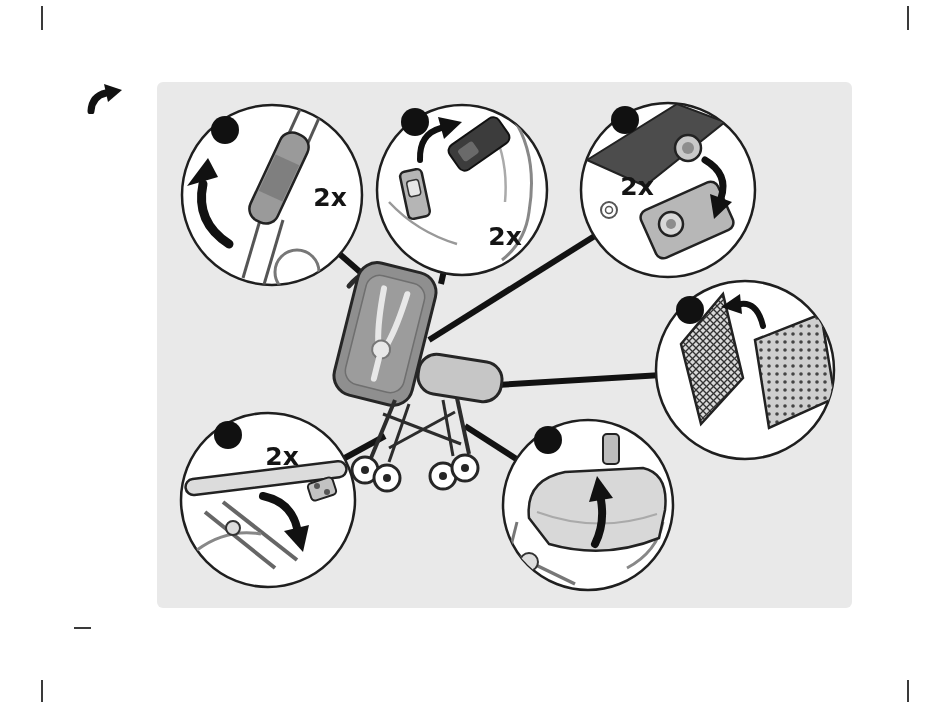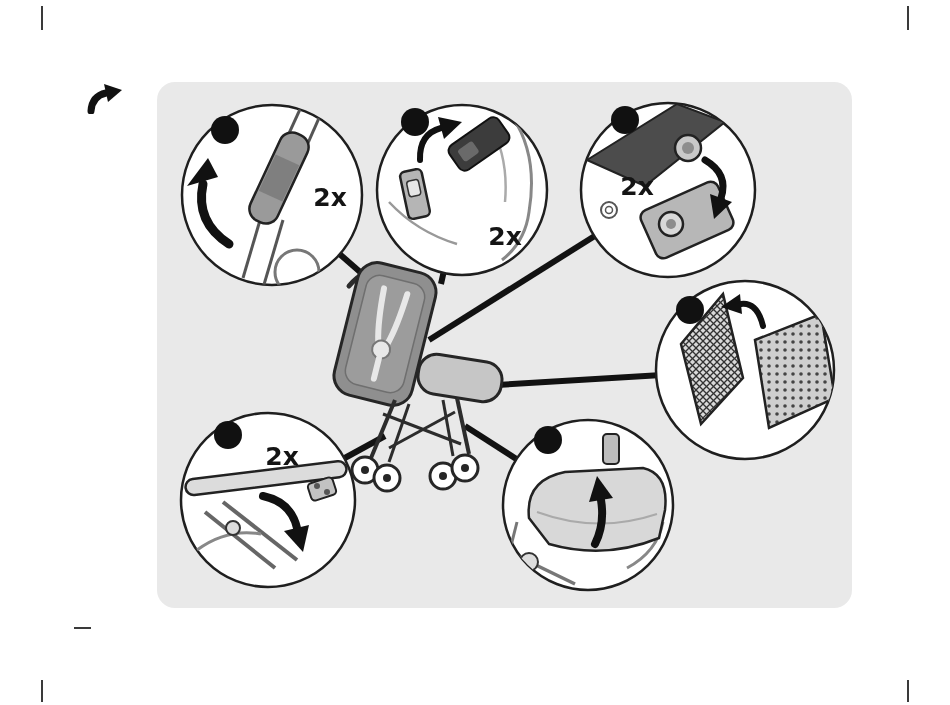--- a/index.html
+++ b/index.html
@@ -7,21 +7,21 @@
     position:relative;
     width:950px;height:705px;
     background:#ffffff;
     font-family:"DejaVu Sans",sans-serif;
     overflow:hidden;
   }
   .crop{position:absolute;background:#3a3a3a;}
   .page-turn{position:absolute;left:86px;top:84px;width:40px;height:30px;}
   .panel{
     position:absolute;left:157px;top:82px;width:695px;height:526px;
-    background:#e9e9e9;border-radius:18px;
+    background:#e9e9e9;border-radius:6px;
   }
   svg text.qty{
     font-family:"DejaVu Sans",sans-serif;
     font-weight:bold;font-size:25px;fill:#141414;
   }
 </style>
 </head>
 <body>
 
 <div class="page">

